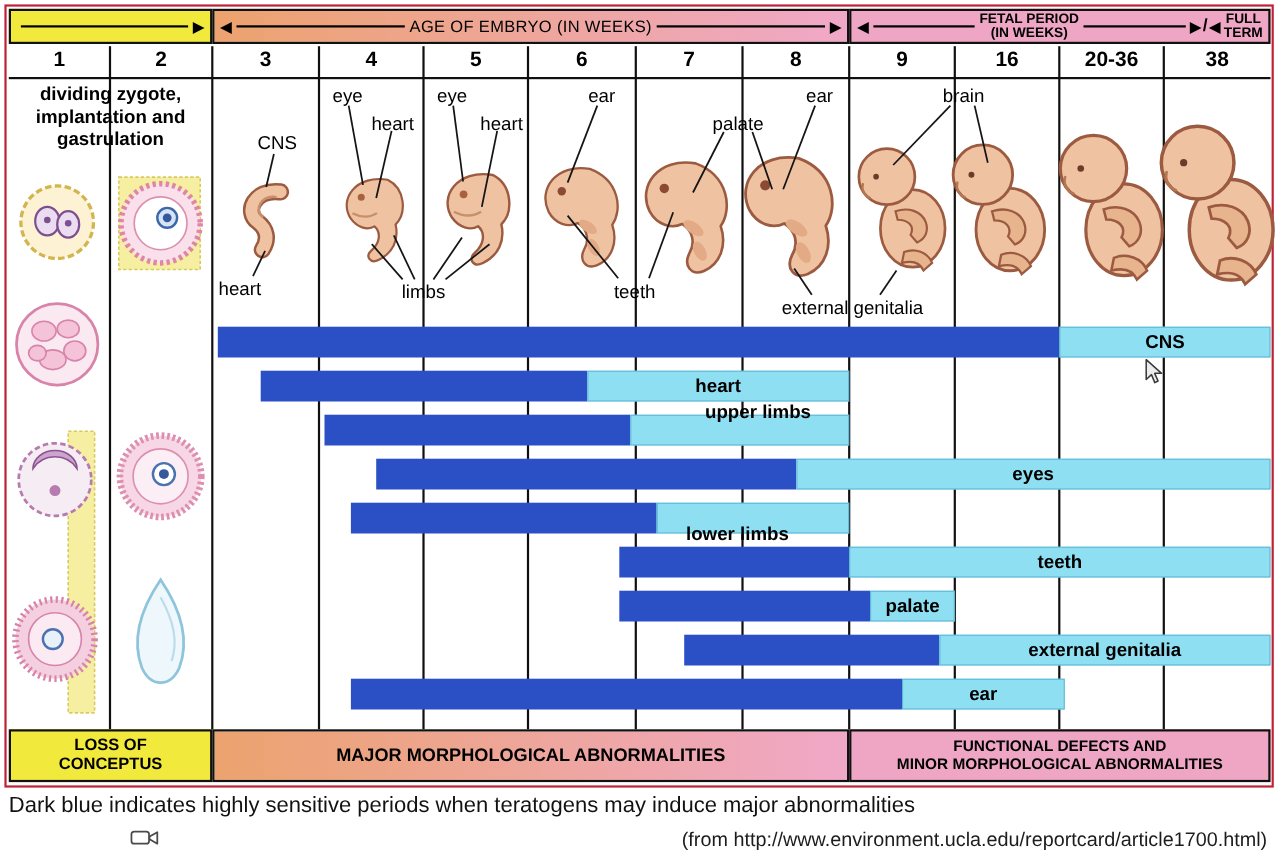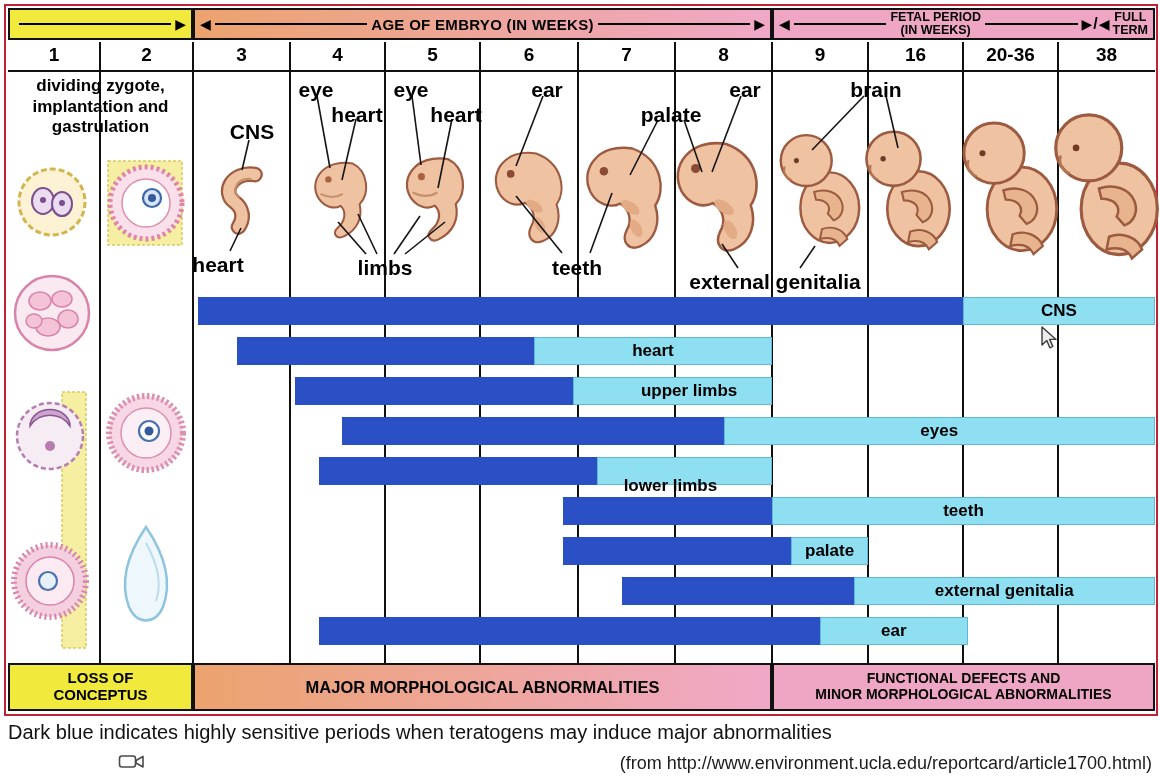--- a/index.html
+++ b/index.html
@@ -5,33 +5,33 @@
   html,body{margin:0;padding:0;background:#fff;}
   body{width:1160px;height:783px;position:relative;font-family:"Liberation Sans",sans-serif;overflow:hidden;}
   #stage{position:absolute;inset:0;width:1160px;height:783px;background:#fff;}
   .frame{position:absolute;left:4px;top:4px;width:1154px;height:712px;box-sizing:border-box;border:2.5px solid #bf2236;z-index:0;}
   .hseg{position:absolute;top:8px;height:32px;box-sizing:border-box;border:2px solid #111;display:flex;align-items:center;z-index:6;padding:0 5px;}
   .yellow{background:#f1e93c;}
   .grad{background:linear-gradient(90deg,#eca36e,#f0a8c8);}
   .pink{background:#efa6c4;}
   .arrow{font-size:14px;line-height:1;color:#000;}
   .hline{flex:1;height:2.5px;background:#000;margin:0 4px;min-width:8px;}
-  .htext{font-weight:bold;font-size:15px;white-space:nowrap;letter-spacing:.3px;}
+  .htext{font-weight:normal;font-size:15px;white-space:nowrap;letter-spacing:.3px;}
   .stack{display:flex;flex-direction:column;align-items:center;line-height:1.05;font-weight:bold;font-size:12.5px;white-space:nowrap;}
   .slash{font-weight:bold;font-size:16px;margin:0 1px;}
   .weekcell{position:absolute;top:40px;height:30px;display:flex;align-items:center;justify-content:center;font-weight:bold;font-size:19px;color:#000;z-index:2;}
   .topline{position:absolute;left:8px;top:70px;width:1147px;height:2px;background:#101010;z-index:1;}
   .gridline{position:absolute;width:2px;background:#101010;z-index:1;}
   .leftblock{position:absolute;left:8px;top:76px;width:185px;text-align:center;font-weight:600;font-size:17px;line-height:1.22;color:#000;z-index:3;}
   #art{position:absolute;left:0;top:0;width:1160px;height:783px;z-index:2;pointer-events:none;}
   .bar{position:absolute;height:28px;z-index:3;}
   .bar.dark{background:#2b50c5;}
   .bar.light{background:#8edff2;box-sizing:border-box;border:1px solid #5fb9d6;}
   .barlabel{position:absolute;height:28px;display:flex;align-items:center;justify-content:center;font-weight:600;font-size:17px;color:#000;z-index:4;white-space:nowrap;}
-  .anno{position:absolute;transform:translateX(-50%);font-weight:700;font-size:21px;white-space:nowrap;color:#000;z-index:4;}
+  .anno{position:absolute;transform:translateX(-50%);font-weight:400;font-size:17px;white-space:nowrap;color:#000;z-index:4;}
   .fseg{position:absolute;top:663px;height:48px;box-sizing:border-box;border:2px solid #111;display:flex;flex-direction:column;align-items:center;justify-content:center;text-align:center;font-weight:bold;color:#000;z-index:6;line-height:1.12;}
   .caption{position:absolute;left:8px;top:721px;font-size:20px;color:#121212;z-index:6;}
   .attrib{position:absolute;right:8px;top:753px;font-size:18px;color:#1c1c1c;z-index:6;text-align:right;}
   .cursor{position:absolute;left:1040px;top:326px;z-index:9;}
   .camicon{position:absolute;left:118px;top:753px;z-index:6;}
 </style>
 </head>
 <body>
 
 <div id="stage">
@@ -232,21 +232,21 @@
     <div class="gridline" style="left: 962px; top: 42px; height: 621px;"></div>
     <div class="gridline" style="left: 1057px; top: 42px; height: 621px;"></div>
     <div class="bar dark" style="left: 197.85px; top: 297px; width: 765.15px;"></div>
     <div class="bar light" style="left: 963px; top: 297px; width: 192px;"></div>
     <div class="barlabel" style="left: 963px; top: 297px; width: 192px;">CNS</div>
     <div class="bar dark" style="left: 236.65px; top: 337px; width: 297.25px;"></div>
     <div class="bar light" style="left: 533.9px; top: 337px; width: 238.1px;"></div>
     <div class="barlabel" style="left: 533.9px; top: 337px; width: 238.1px;">heart</div>
     <div class="bar dark" style="left: 294.75px; top: 377px; width: 278.35px;"></div>
     <div class="bar light" style="left: 573.1px; top: 377px; width: 198.9px;"></div>
-    <div class="barlabel" style="left: 573.1px; top: 377px; width: 232px;">upper limbs</div>
+    <div class="barlabel" style="left: 573.1px; top: 361px; width: 232px;">upper limbs</div>
     <div class="bar dark" style="left: 342.25px; top: 417px; width: 381.25px;"></div>
     <div class="bar light" style="left: 723.5px; top: 417px; width: 431.5px;"></div>
     <div class="barlabel" style="left: 723.5px; top: 417px; width: 431.5px;">eyes</div>
     <div class="bar dark" style="left: 318.5px; top: 457px; width: 278.9px;"></div>
     <div class="bar light" style="left: 597.4px; top: 457px; width: 174.6px;"></div>
     <div class="barlabel" style="left: 597.4px; top: 472px; width: 146px;">lower limbs</div>
     <div class="bar dark" style="left: 563.3px; top: 497px; width: 208.7px;"></div>
     <div class="bar light" style="left: 772px; top: 497px; width: 383px;"></div>
     <div class="barlabel" style="left: 772px; top: 497px; width: 383px;">teeth</div>
     <div class="bar dark" style="left: 563.3px; top: 537px; width: 227.9px;"></div>

